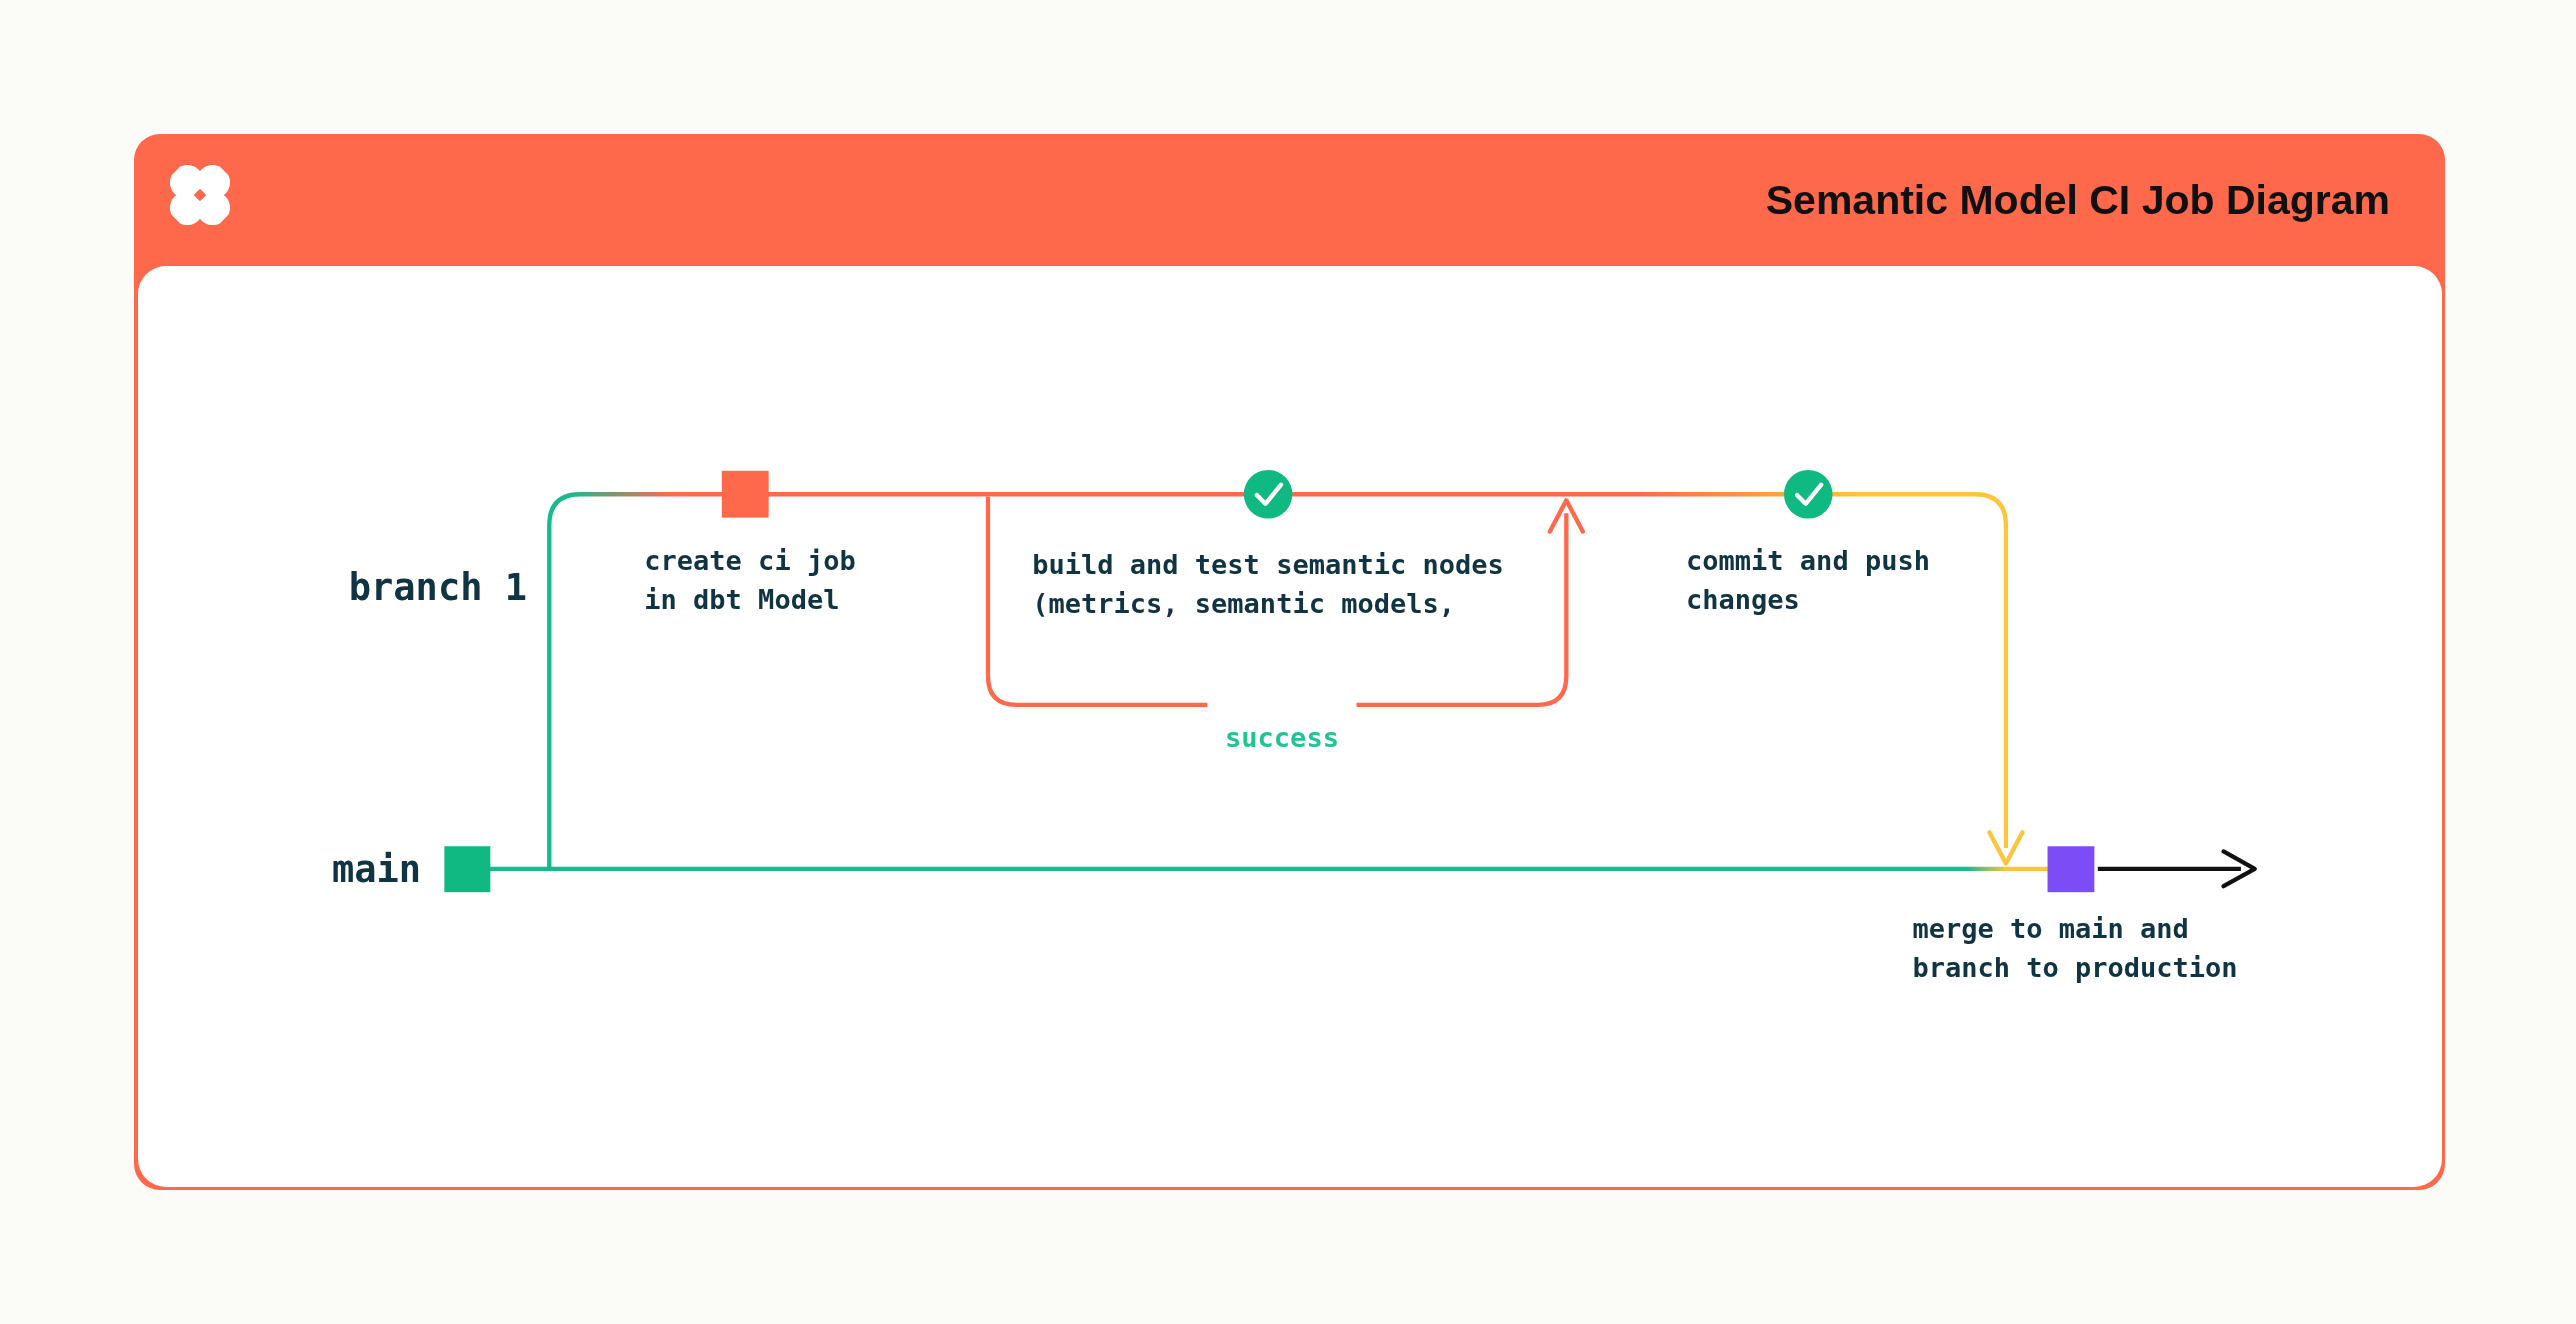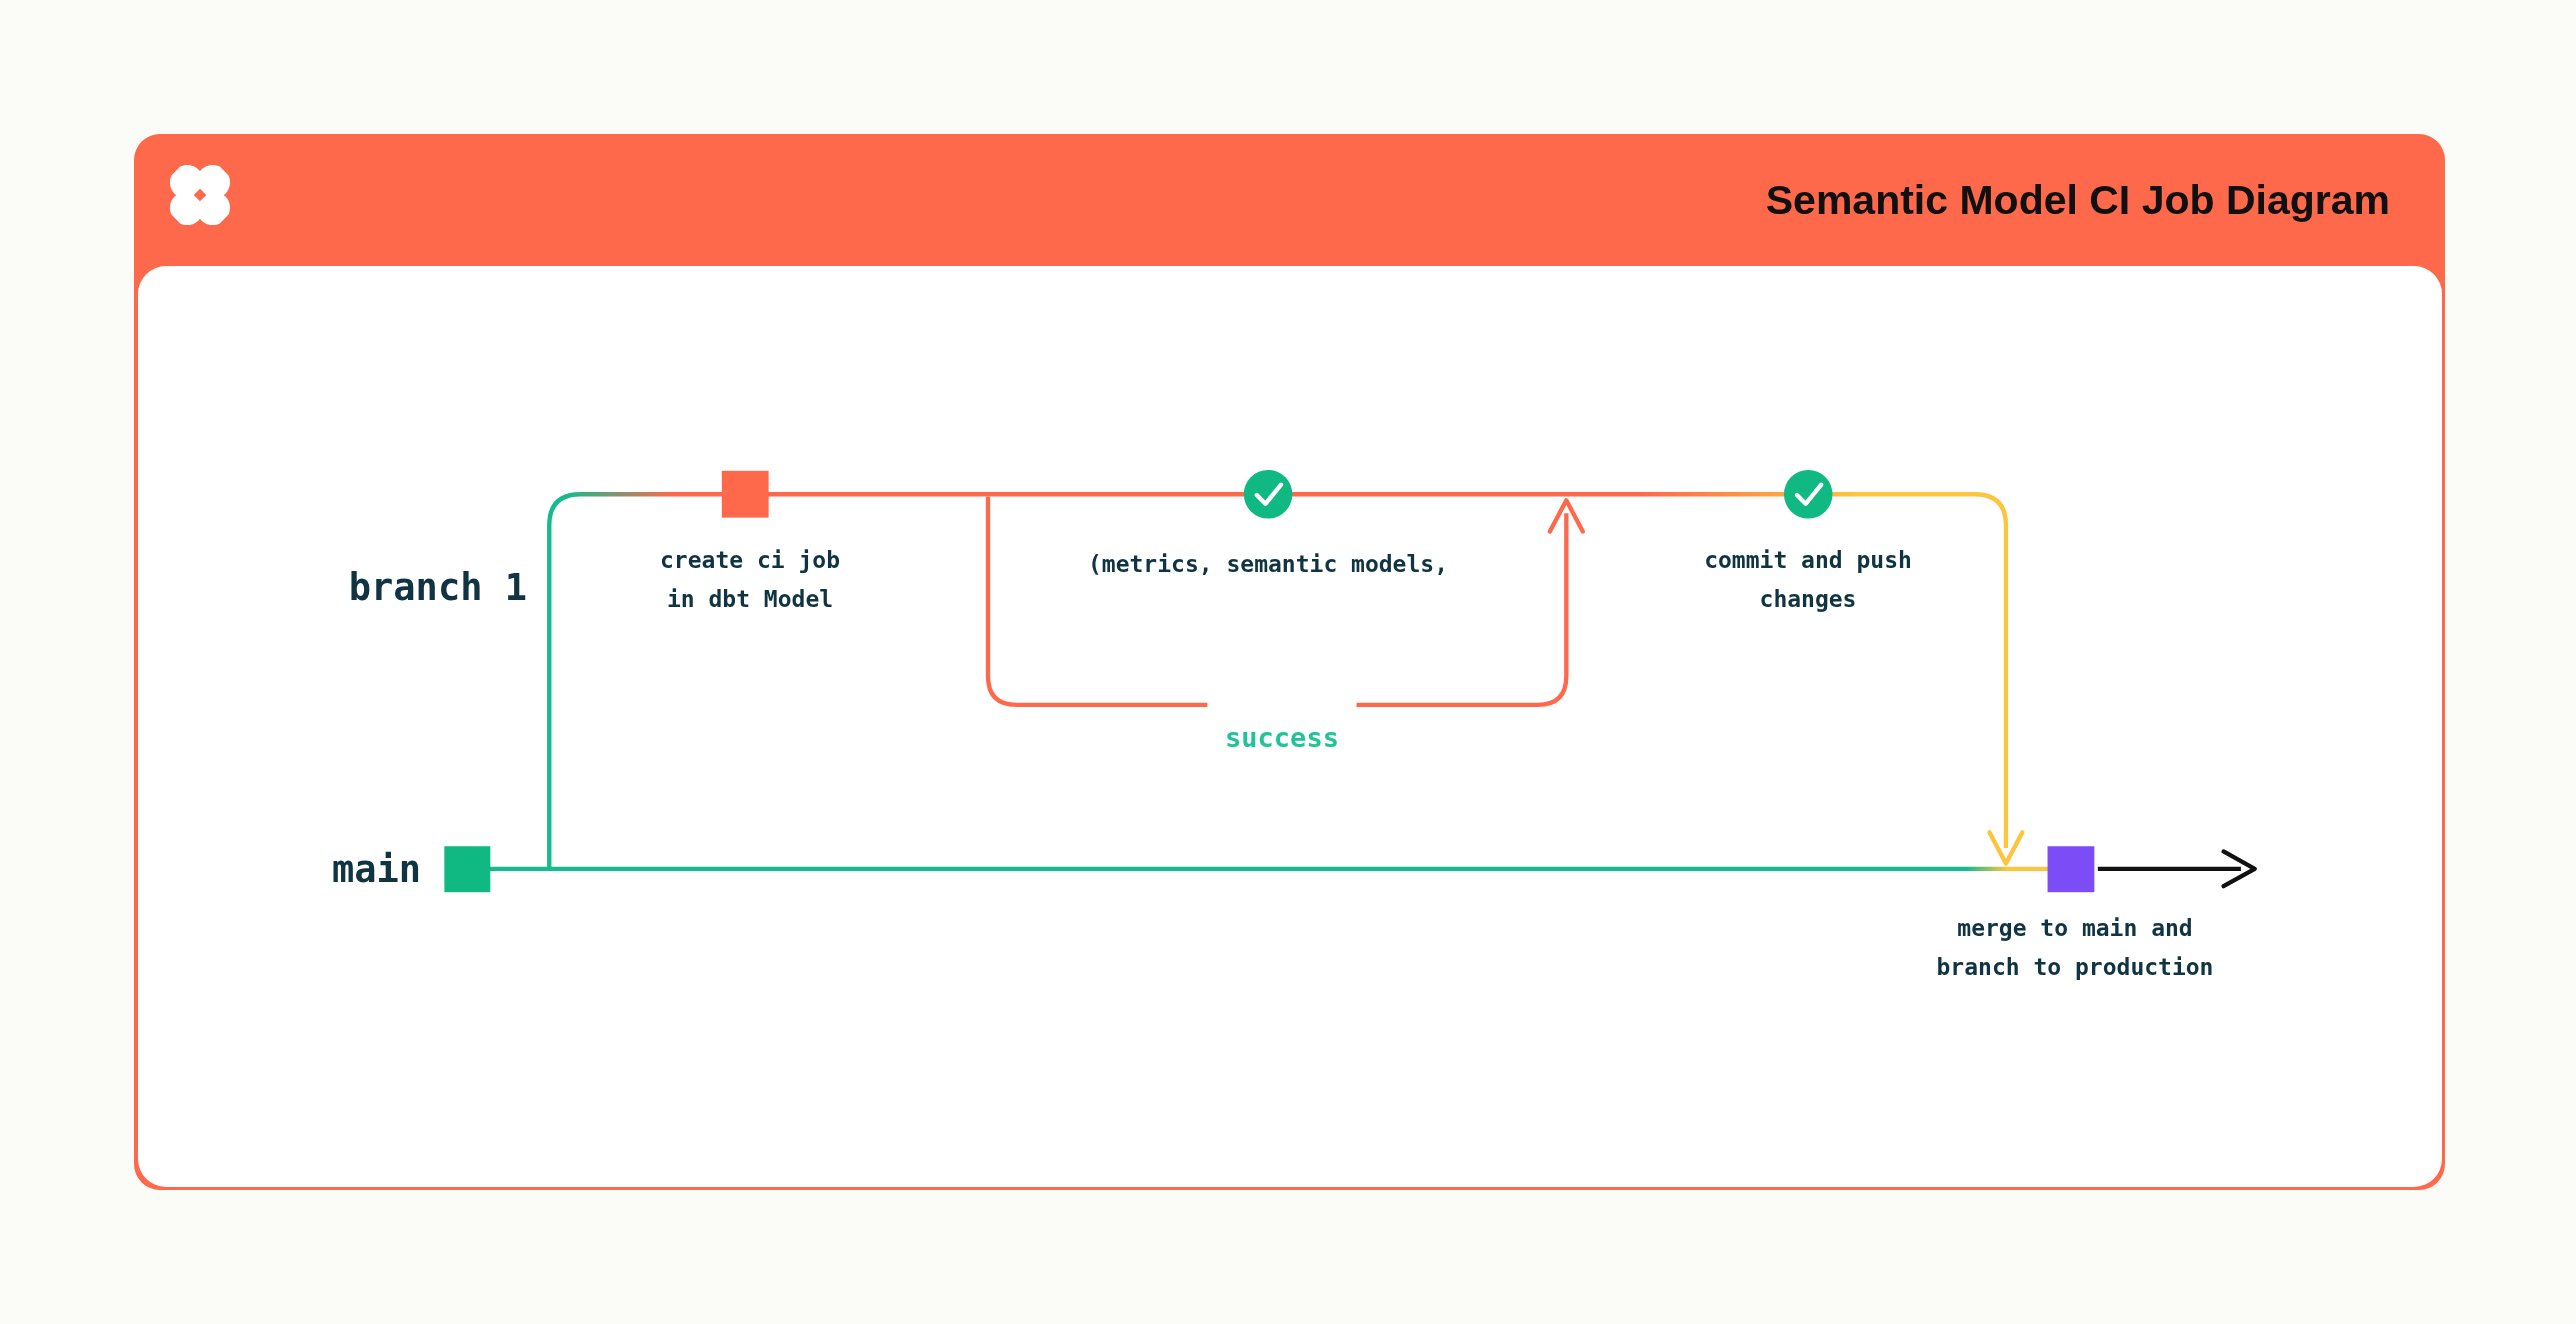--- a/index.html
+++ b/index.html
@@ -35,22 +35,22 @@
   .fill-purple{fill:var(--c-purple);}
   .stop-green{stop-color:var(--c-green-line);}
   .stop-orange{stop-color:var(--c-orange);}
   .stop-yellow{stop-color:var(--c-yellow);}
 
   
   .lane-label{position:absolute;transform:translateY(-50%);
     font-weight:700;font-size:37px;color:var(--c-ink);text-align:right;
     white-space:nowrap;}
   .node-text{position:absolute;transform:translateX(-50%);
-    font-weight:700;font-size:23px;line-height:39px;color:var(--c-ink);
-    text-align:center;white-space:nowrap;}
+    font-weight:700;font-size:27px;line-height:39px;color:var(--c-ink);
+    text-align:left;white-space:nowrap;}
   .success-label{position:absolute;transform:translate(-50%,-50%);
     font-weight:700;font-size:27px;color:var(--c-success-green);
     background:var(--c-card-bg);padding:0 8.7px;white-space:nowrap;}
 </style>
 </head>
 <body>
 
 <div class="stage">
 
   <div class="card">
@@ -110,20 +110,21 @@
 
   <div class="lane-label" style="left:321px;width:206px;top:587px;">branch 1</div>
   <div class="lane-label" style="left:308px;width:113px;top:869px;">main</div>
 
   <div class="node-text" style="left:750px;top:541px;">
     <div>create ci job</div>
     <div>in dbt Model</div>
   </div>
 
   <div class="node-text" style="left:1268px;top:545px;">
+    <div>build and test semantic nodes</div>
     <div>(metrics, semantic models,</div>
   </div>
 
   <div class="node-text" style="left:1808px;top:541px;">
     <div>commit and push</div>
     <div>changes</div>
   </div>
 
   <div class="node-text" style="left:2075px;top:909px;">
     <div>merge to main and</div>

